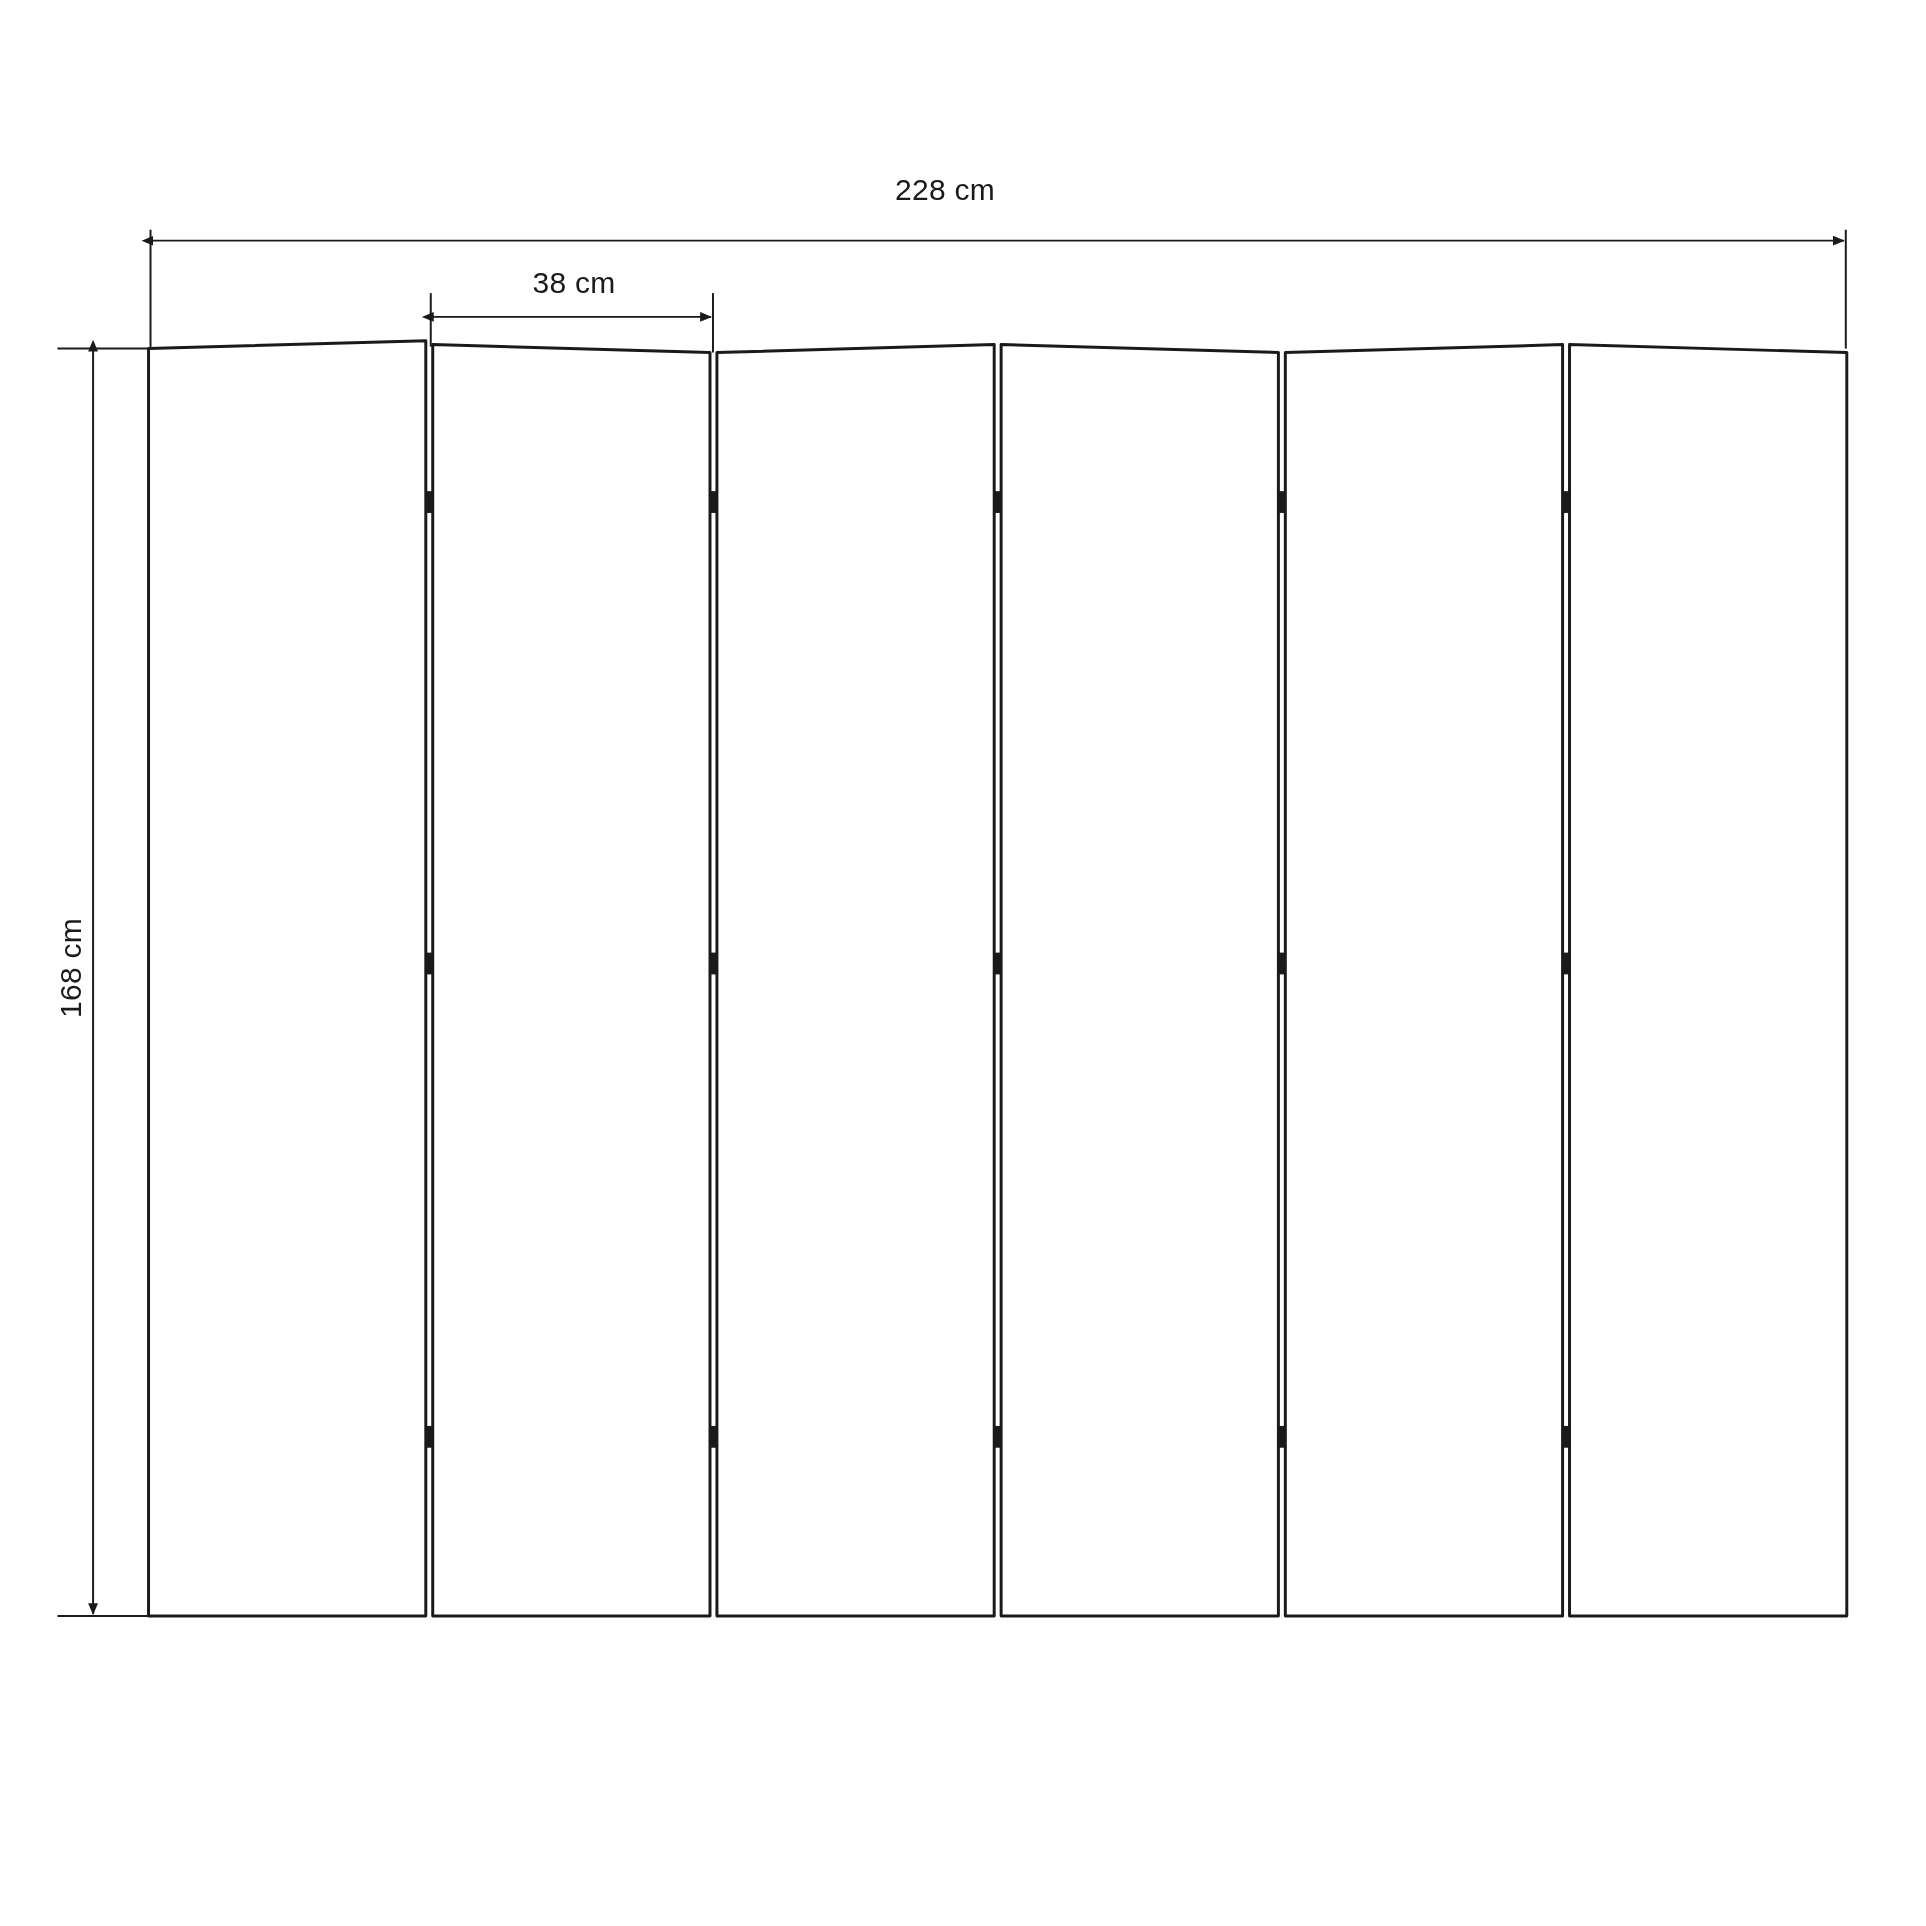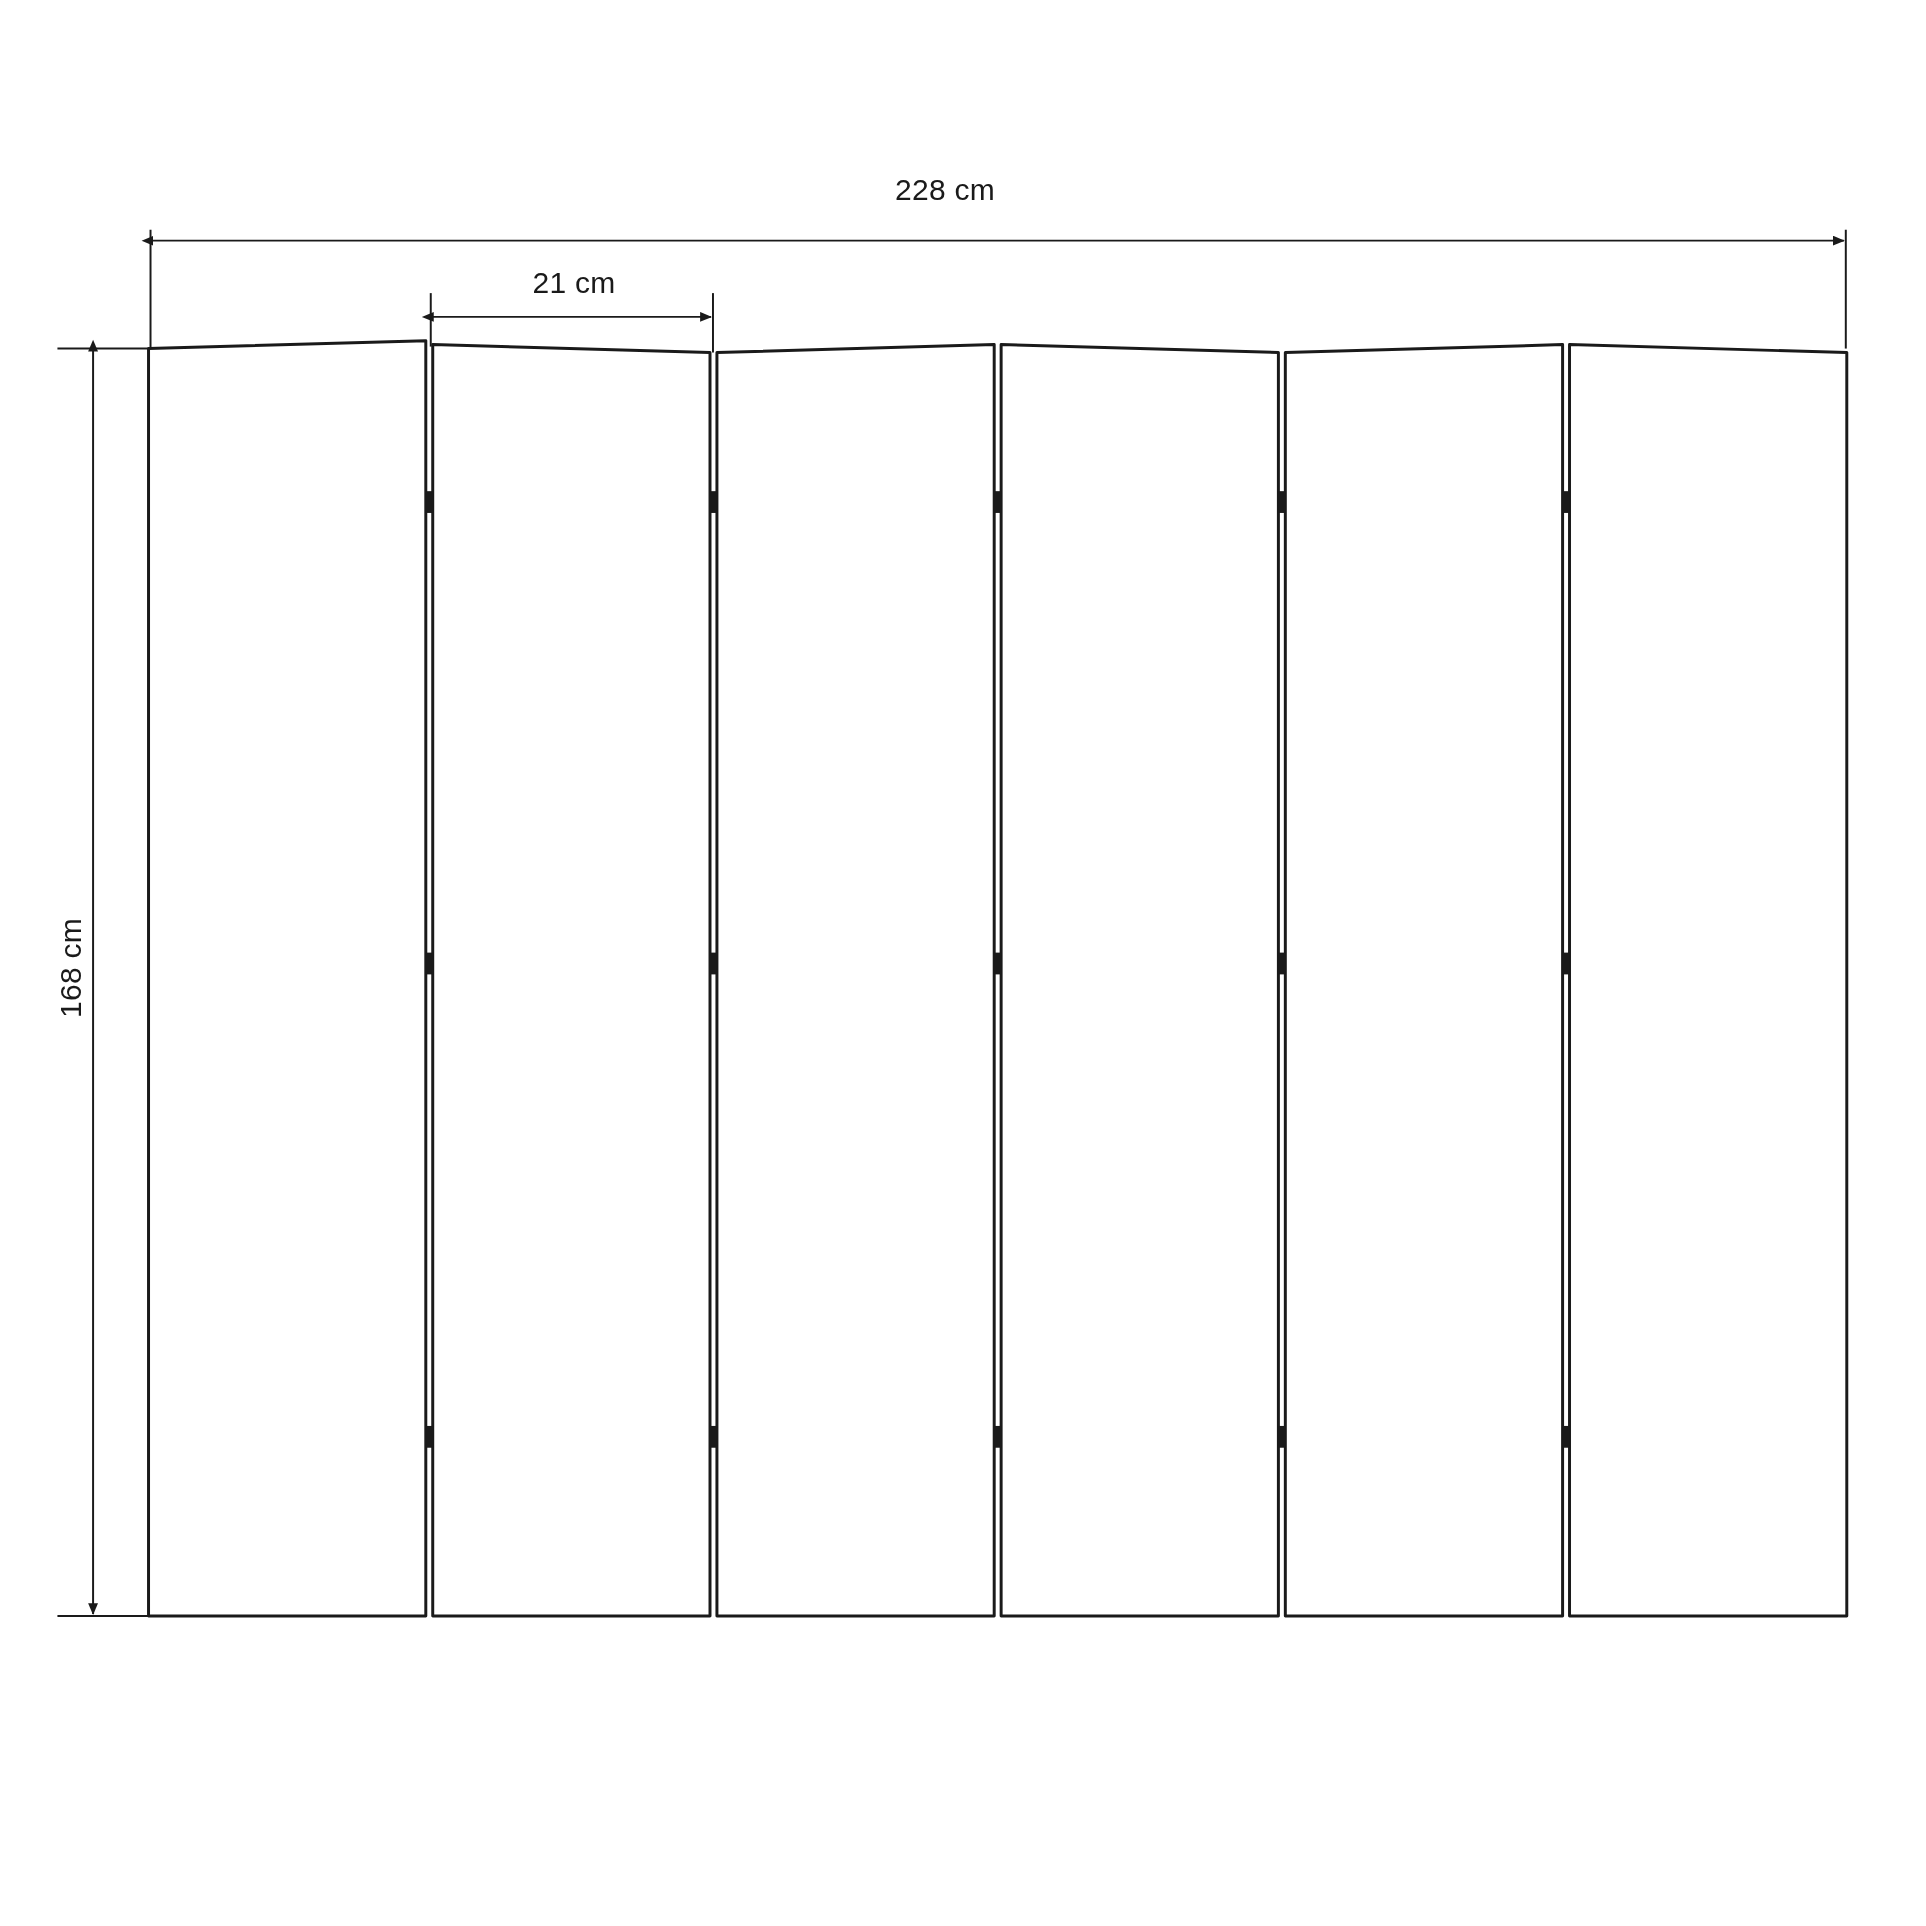--- a/index.html
+++ b/index.html
@@ -123,18 +123,18 @@
 
     <g>
       <line x1="58" y1="352" x2="150" y2="352" stroke="#1a1a1a" stroke-width="2"></line>
       <line x1="58" y1="1632" x2="150" y2="1632" stroke="#1a1a1a" stroke-width="2"></line>
       <line x1="94" y1="354" x2="94" y2="1630" stroke="#1a1a1a" stroke-width="2" marker-start="url(#arrowStart)" marker-end="url(#arrowEnd)"></line>
     </g>
   </svg>
 
   <div class="dim-label" id="width-total-label">228 cm</div>
 
-  <div class="dim-label" id="width-panel-label">21 cm</div>
+  <div class="dim-label" id="width-panel-label">38 cm</div>
 
   <div class="dim-label" id="height-label">168 cm</div>
 
 </div>
 
 
 </body></html>

